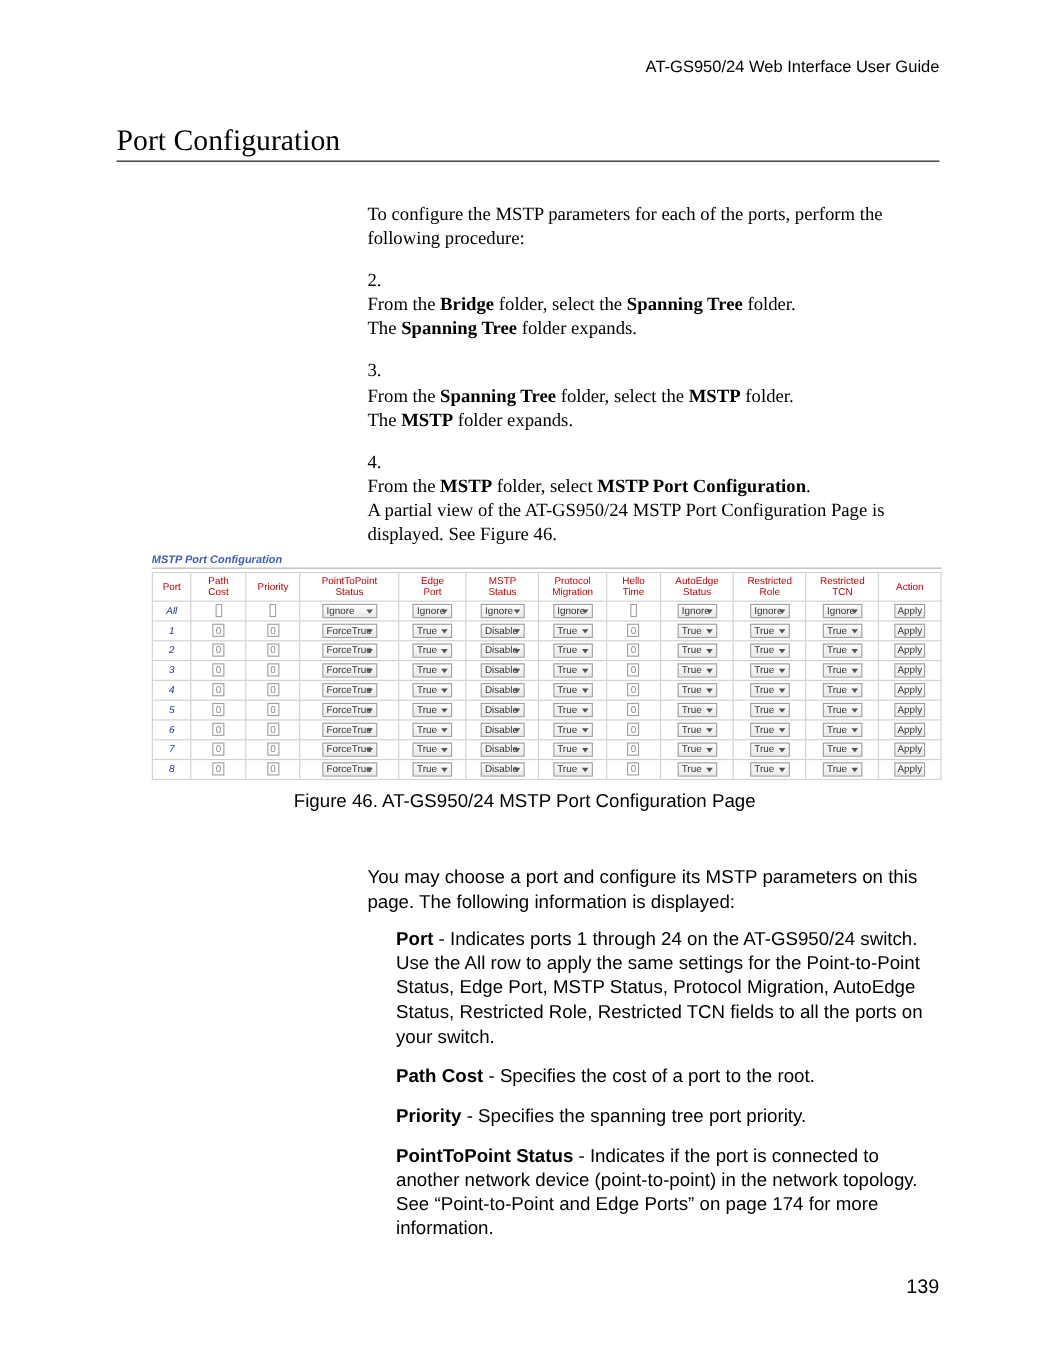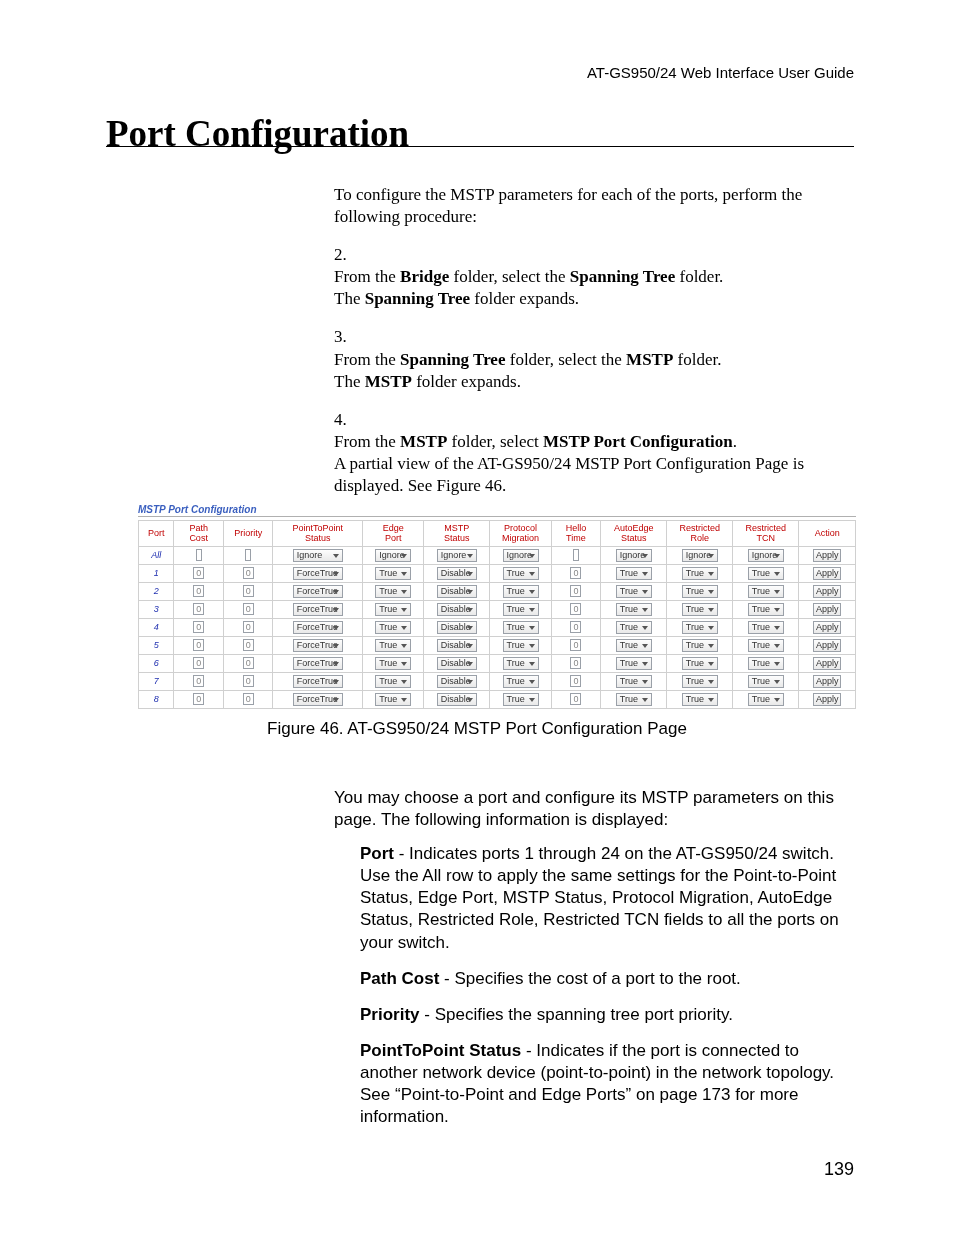--- a/index.html
+++ b/index.html
@@ -12,31 +12,31 @@
     font-family: Arial, Helvetica, sans-serif;
     color: #000;
   }
   .page {
     position: relative;
     width: 954px;
     height: 1235px;
   }
   .header-right {
     position: absolute;
-    top: 64px;
+    top: 52px;
     right: 100px;
     font-size: 15px;
   }
   .title {
     position: absolute;
     top: 112px;
     left: 106px;
     font-family: "Times New Roman", Times, serif;
-    font-weight: bold;
-    font-size: 37px;
+    font-weight: normal;
+    font-size: 27px;
   }
   .title-underline {
     position: absolute;
     top: 146px;
     left: 106px;
     width: 748px;
     border-top: 1px solid #000;
   }
   .body-text {
     position: absolute;
@@ -400,19 +400,19 @@
 
     <div class="indented para">
       <b>Path Cost</b><span> - Specifies the cost of a port to the root.</span>
     </div>
 
     <div class="indented para">
       <b>Priority</b><span> - Specifies the spanning tree port priority.</span>
     </div>
 
     <div class="indented para">
-      <b>PointToPoint Status</b><span> - Indicates if the port is connected to another network device (point-to-point) in the network topology. See “Point-to-Point and Edge Ports” on page 173 for more information.</span>
+      <b>PointToPoint Status</b><span> - Indicates if the port is connected to another network device (point-to-point) in the network topology. See “Point-to-Point and Edge Ports” on page 174 for more information.</span>
     </div>
 
   </div>
 
   <div class="pagenum">139</div>
 </div>
 
 </body></html>

